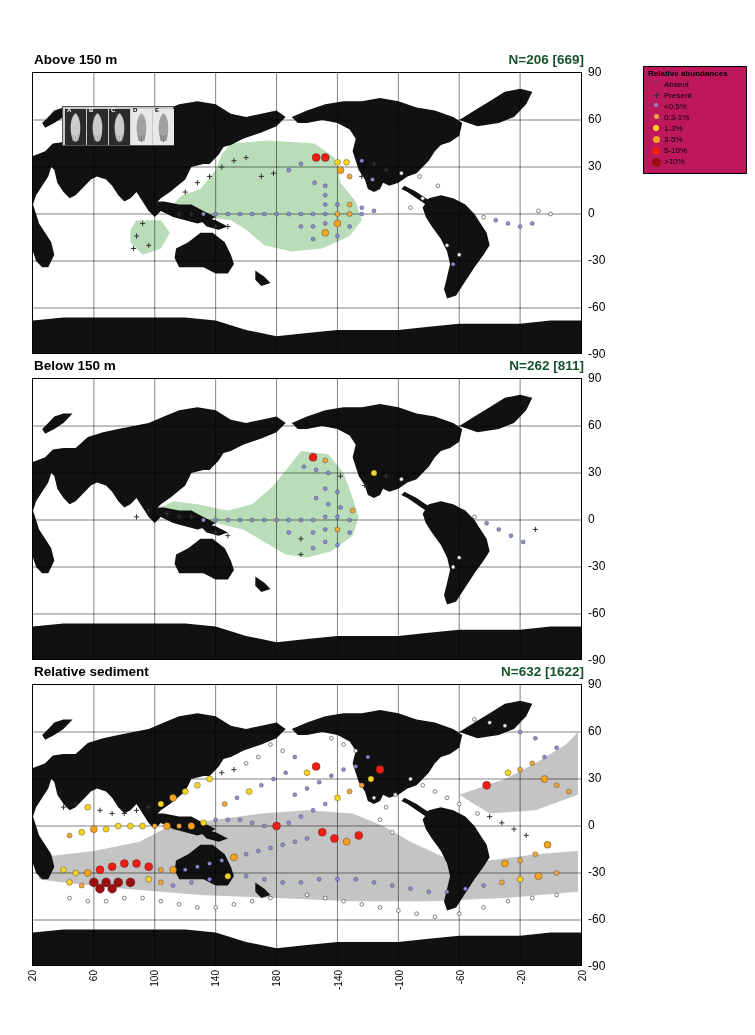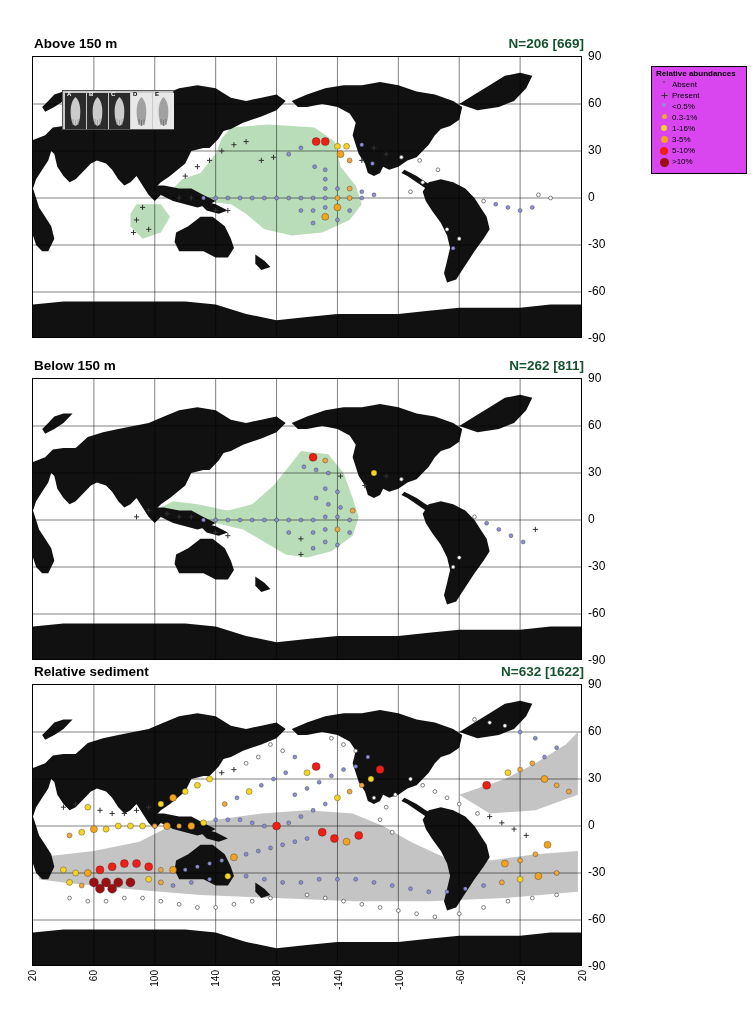--- a/index.html
+++ b/index.html
@@ -40,22 +40,22 @@
   
   .lon-axis{position:absolute;left:0;width:552px;height:36px;}
   .lon-tick{
     position:absolute;top:2px;font-size:10px;color:#000;
     writing-mode:vertical-rl;transform:rotate(180deg);
     transform-origin:center;
   }
 
   
   .legend{
-    position:absolute;right:8px;top:66px;width:96px;
-    border:1px solid #000;background:#d946ef;
+    position:absolute;right:8px;top:66px;width:104px;
+    border:1px solid #000;background:#be185d;
     padding:3px 4px 4px 4px;box-sizing:border-box;
   }
   .legend-title{font-size:8px;font-weight:bold;color:#000;margin-bottom:2px;line-height:1.1;}
   .legend-row{display:flex;align-items:flex-start;height:11px;}
   .legend-key{width:16px;display:flex;align-items:center;justify-content:center;}
   .legend-text{font-size:8px;color:#000;line-height:1;}
 
   .dot{border-radius:50%;display:block;}
 
   
@@ -98,21 +98,21 @@
         <div class="legend-row">
           <div class="legend-key">
             <span class="dot" style="width: 5px; height: 5px; background: rgb(240, 166, 60);"></span>
           </div>
           <div class="legend-text">0.3-1%</div>
         </div>
         <div class="legend-row">
           <div class="legend-key">
             <span class="dot" style="width: 6px; height: 6px; background: rgb(245, 212, 35);"></span>
           </div>
-          <div class="legend-text">1-16%</div>
+          <div class="legend-text">1-3%</div>
         </div>
         <div class="legend-row">
           <div class="legend-key">
             <span class="dot" style="width: 7px; height: 7px; background: rgb(245, 163, 30);"></span>
           </div>
           <div class="legend-text">3-5%</div>
         </div>
         <div class="legend-row">
           <div class="legend-key">
             <span class="dot" style="width: 8px; height: 8px; background: rgb(240, 30, 20);"></span>
@@ -122,21 +122,21 @@
         <div class="legend-row">
           <div class="legend-key">
             <span class="dot" style="width: 9px; height: 9px; background: rgb(155, 15, 18);"></span>
           </div>
           <div class="legend-text">&gt;10%</div>
         </div>
       </div>
   </div>
 
   <div id="panels">
-      <div class="panel" style="top: 36px;">
+      <div class="panel" style="top: 52px;">
         <div class="panel-head">
           <div class="panel-label">Above 150 m</div>
           <div class="panel-n">N=206 [669]</div>
         </div>
         <div class="map-wrap" style="height: 282px;">
           <div class="map-box" style="height: 282px;">
             <svg class="map-svg" viewBox="0 0 550 282" preserveAspectRatio="none" style="height: 282px;">
               <rect x="0" y="0" width="550" height="282" fill="#ffffff"></rect>
               <polygon points="198.6,70.5 236.8,67.4 282.6,70.5 302.5,84.6 308.6,109.7 323.9,128.5 330.0,147.3 317.8,162.9 290.3,175.5 259.7,178.6 232.2,172.3 213.9,156.7 198.6,147.3 171.1,144.1 152.8,137.9 140.6,131.6 149.7,122.2 168.1,115.9 183.3,97.1 189.4,81.5" fill="#b9ddb9" stroke="none"></polygon>
               <polygon points="103.9,147.3 128.3,147.3 137.5,159.8 128.3,175.5 110.0,181.7 97.8,169.2 97.8,156.7" fill="#b9ddb9" stroke="none"></polygon>

